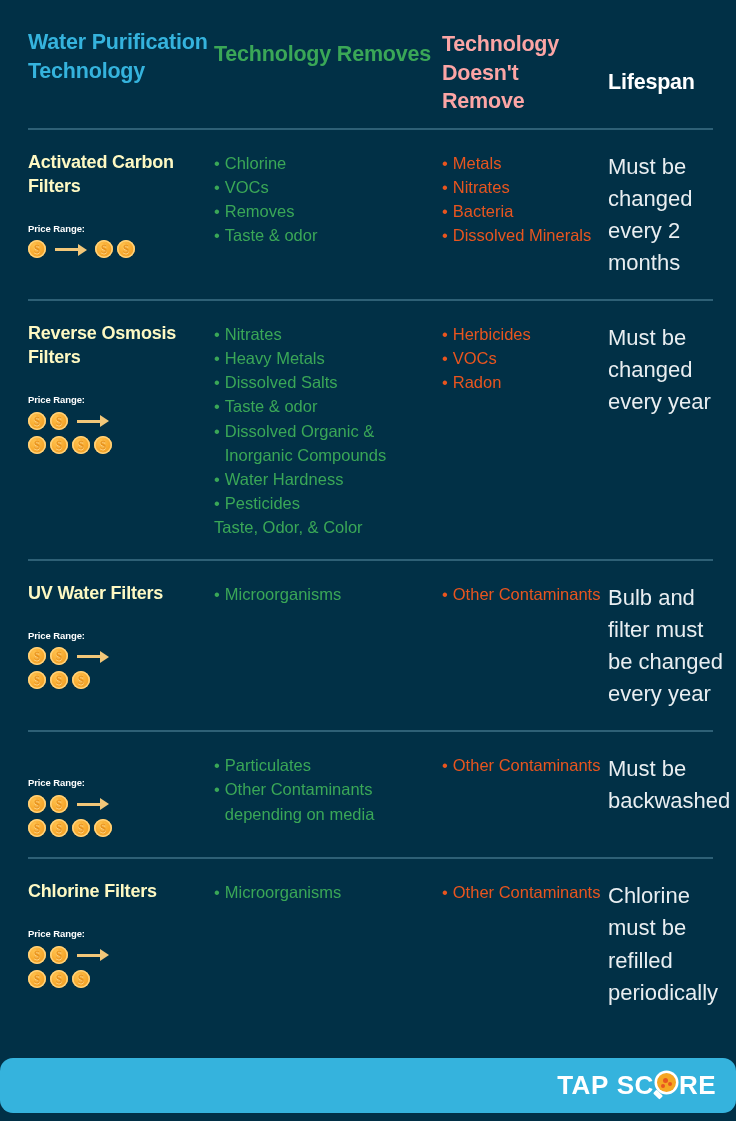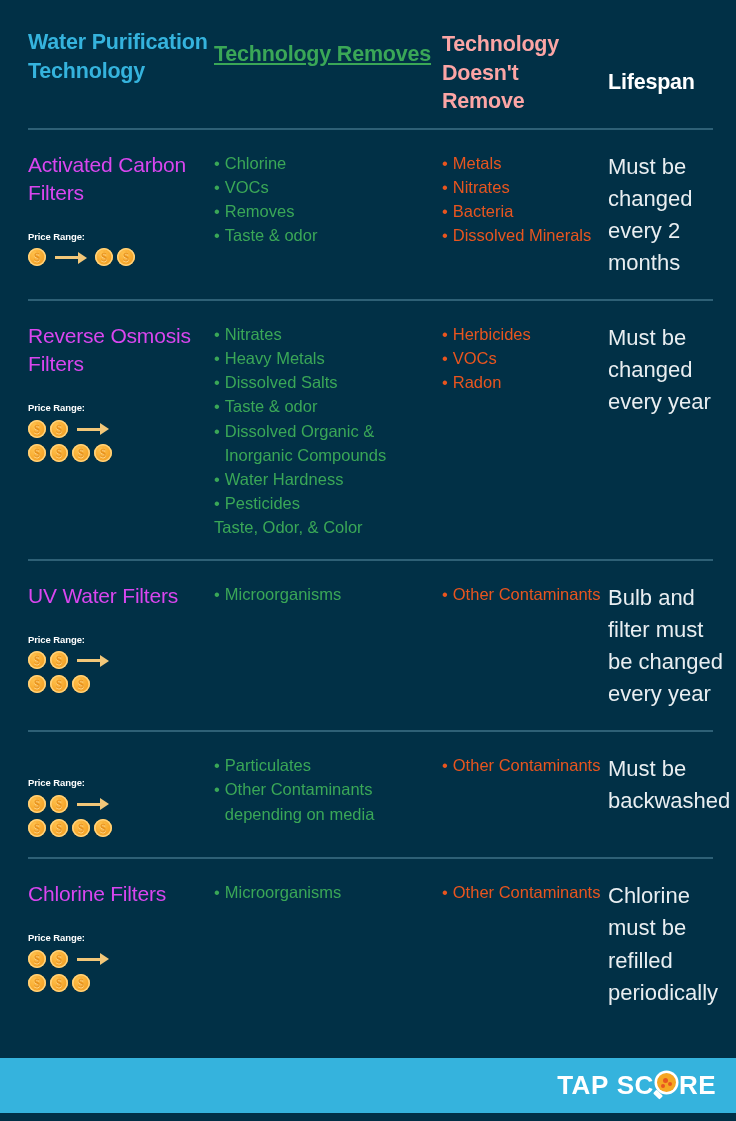--- a/index.html
+++ b/index.html
@@ -33,39 +33,39 @@
   
   .header-row { padding-top: 28px; padding-bottom: 12px; }
 
   .head {
     font-weight: bold;
     font-size: 21.5px;
     line-height: 1.33;
     letter-spacing: -0.2px;
   }
   .head-tech    { color: #35b3dd; }
-  .head-removes { color: #3aa757; padding-top: 12px; text-decoration: underline; }
+  .head-removes { color: #3aa757; padding-top: 12px; }
   .head-not     { color: #fca5a5; padding-top: 2px; }
   .head-life    { color: #ffffff; padding-top: 40px; }
 
   
   .divider {
     height: 2px;
     background: #2e6076;
     margin-left: 28px;
     margin-right: 23px;
   }
 
   
   .body-row { padding-top: 21px; padding-bottom: 20px; }
 
   .tech-name {
-    color: #d946ef;
-    font-weight: normal;
-    font-size: 21px;
+    color: #fef9c3;
+    font-weight: bold;
+    font-size: 18px;
     line-height: 1.33;
     letter-spacing: -0.2px;
   }
 
   .price-label {
     color: #ffffff;
     font-weight: bold;
     font-size: 9.5px;
     letter-spacing: -0.1px;
     margin-top: 24px;
@@ -154,20 +154,21 @@
     position: absolute;
     left: 0;
     bottom: 0;
     width: 736px;
     height: 55px;
     background: #35b3dd;
     display: flex;
     align-items: center;
     justify-content: flex-end;
     padding-right: 20px;
+    border-radius: 13px;
   }
   .logo {
     display: flex;
     align-items: center;
     font-weight: bold;
     font-size: 26px;
     letter-spacing: 0.5px;
     color: #ffffff;
   }
   .logo .gap { display: inline-block; width: 8px; }

